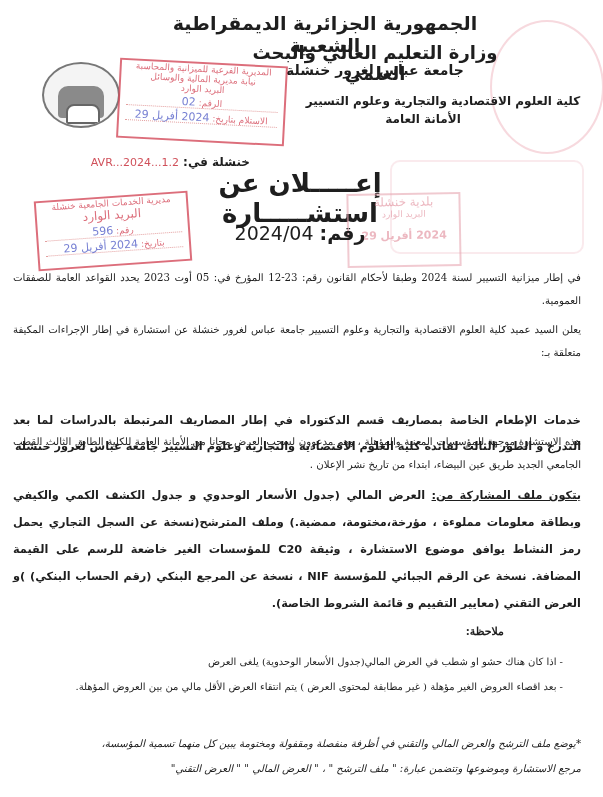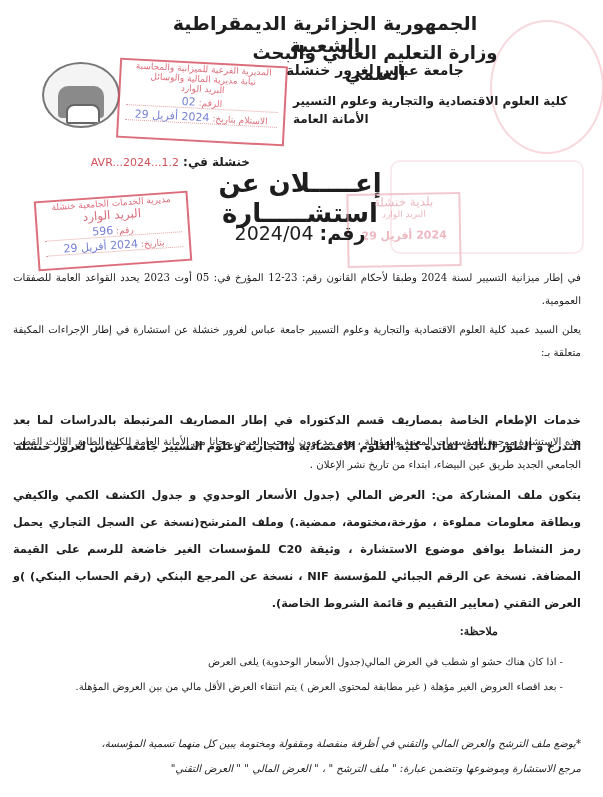--- a/index.html
+++ b/index.html
@@ -6,30 +6,30 @@
     body {
       width: 603px; height: 797px; overflow: hidden;
       background: #ffffff; position: relative;
       font-family: "DejaVu Sans", sans-serif; color: #1e1e1e;
     }
     .abs { position: absolute; }
     .rtl { direction: rtl; }
     .hdr-title { top: 12px; left: 150px; width: 350px; text-align: center; font-size: 19px; font-weight: bold; }
     .hdr-ministry { top: 42px; left: 250px; width: 250px; text-align: center; font-size: 18px; font-weight: bold; }
     .hdr-univ { top: 62px; left: 250px; width: 250px; text-align: center; font-size: 14px; font-weight: bold; }
-    .faculty { top: 92px; right: 10px; width: 300px; text-align: left; font-size: 12px; font-weight: bold; }
+    .faculty { top: 92px; right: 10px; width: 300px; text-align: center; font-size: 12px; font-weight: bold; }
     .faculty div { line-height: 18px; }
     .place-date { top: 155px; left: 60px; width: 190px; font-size: 12px; font-weight: bold; text-align: right; }
     .place-date .date { color: #d0505a; font-weight: normal; font-size: 11px; }
     .doc-title { top: 168px; left: 140px; width: 320px; text-align: center; font-size: 26px; font-weight: bold; letter-spacing: 2px; }
     .doc-number { top: 222px; left: 200px; width: 200px; text-align: center; font-size: 19px; }
     .body-text { right: 22px; width: 568px; text-align: justify; font-family: "DejaVu Serif", serif; font-size: 10.2px; line-height: 23px; }
     .body-bold { font-weight: bold; font-size: 11.3px; line-height: 26px; font-family: "DejaVu Sans", sans-serif; }
-    .underline { }
-    .notes-head { top: 625px; right: 105px; font-size: 11px; font-weight: bold; font-family: "DejaVu Serif", serif; }
+    .underline { text-decoration: underline; }
+    .notes-head { top: 625px; right: 99px; font-size: 11px; font-weight: bold; font-family: "DejaVu Serif", serif; }
     .note-item { right: 40px; width: 545px; text-align: right; font-size: 10px; line-height: 23px; font-family: "DejaVu Serif", serif; }
     
     .logo { top: 62px; left: 42px; width: 74px; height: 62px; border-radius: 50%; border: 2px solid #777; background: #f4f4f4; overflow: hidden; }
     .logo .inner { position:absolute; left: 14px; top: 22px; width: 46px; height: 32px; background: #8a8a8a; border-radius: 10px 10px 4px 4px; }
     .logo .book { position:absolute; left: 22px; top: 40px; width: 30px; height: 16px; background:#fff; border: 2px solid #666; border-radius: 8px 8px 2px 2px; }
     
     .stamp { border: 2px solid #d44b5b; color: #d44b5b; font-size: 9px; text-align: center; opacity: 0.8; }
     .stamp .line { border-bottom: 1px dotted #d88; margin: 2px 6px; height: 12px; }
     .stamp .hand { color: #5561c8; font-size: 11px; }
     .stamp1 { top: 62px; left: 118px; width: 164px; height: 76px; transform: rotate(3deg); }

